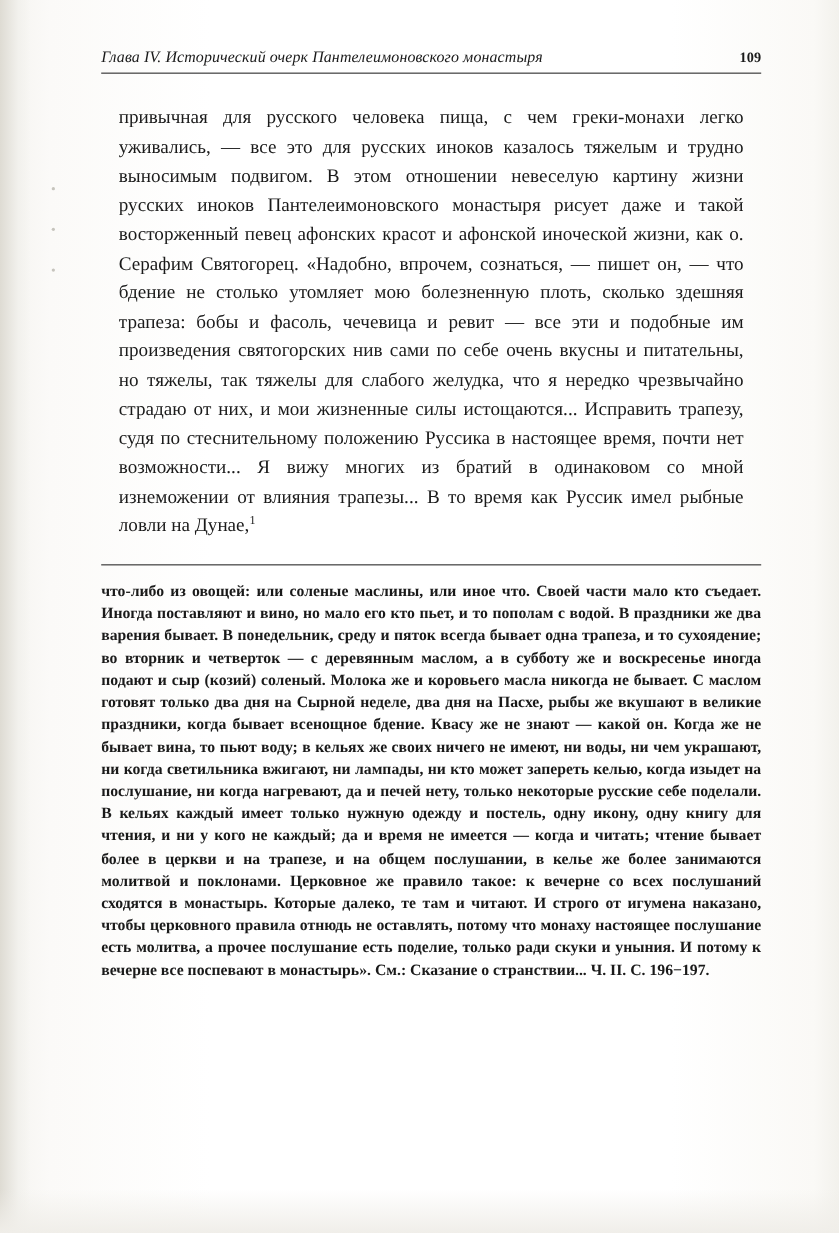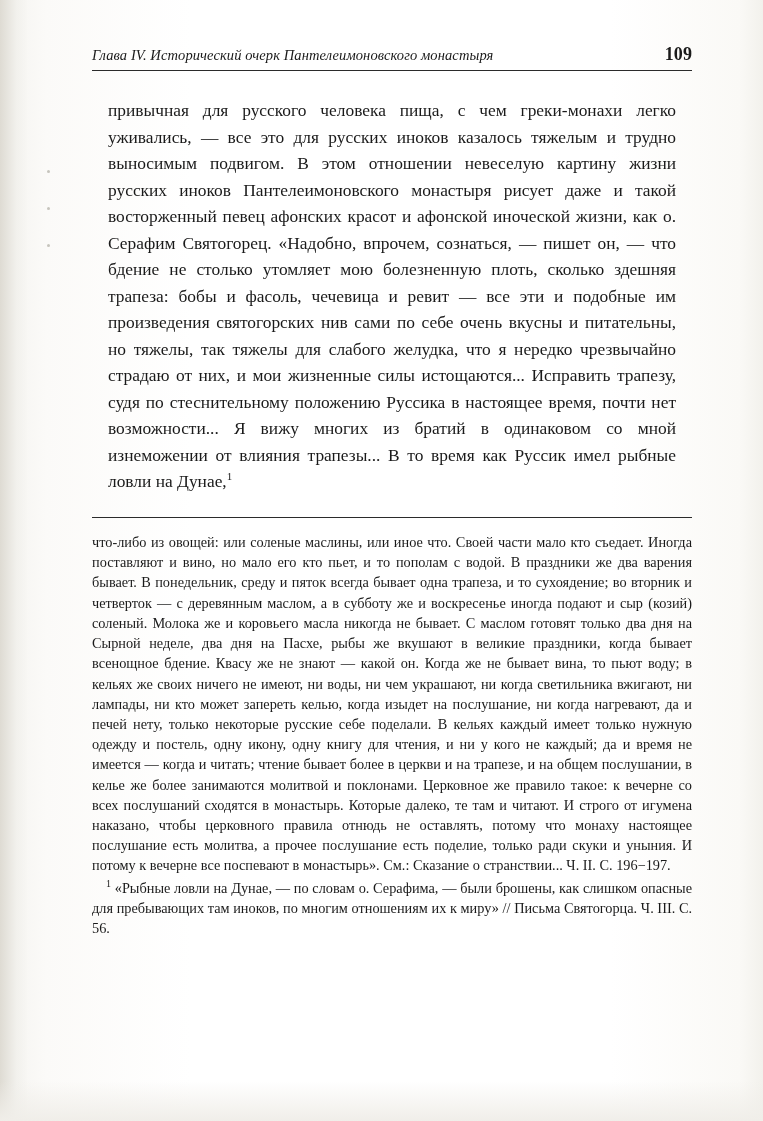--- a/index.html
+++ b/index.html
@@ -46,21 +46,21 @@
     padding-bottom: 5px;
     border-bottom: 1.1px solid #2b2b2b;
     margin-bottom: 26px;
   }
   .running-head .rh-title {
     white-space: nowrap;
   }
   .running-head .rh-page {
     font-style: normal;
     font-weight: bold;
-    font-size: 18px;
+    font-size: 13px;
     padding-left: 12px;
   }
   .body-text {
     font-size: 17.4px;
     line-height: 1.525;
     text-align: justify;
     text-justify: inter-word;
     hyphens: manual;
     margin: 16px;
   }
@@ -73,20 +73,21 @@
     width: 600px;
     height: 1px;
     background: #2b2b2b;
     margin: 22px 0 14px 0;
   }
   .footnote-block {
     font-size: 14.3px;
     line-height: 1.415;
     text-align: justify;
     margin: 0;
+    font-weight: bold;
   }
   .footnote-block + .footnote-block {
     margin-top: 2px;
     text-indent: 14px;
   }
   .footnote-block .sup {
     font-size: 10px;
     vertical-align: super;
     line-height: 0;
   }
@@ -145,18 +146,17 @@
       <span class="rh-title">Глава IV. Исторический очерк Пантелеимоновского монастыря</span>
       <span class="rh-page">109</span>
     </div>
 
     <p class="body-text"><span>привычная для русского человека пища, с чем греки-монахи легко уживались, — все это для русских иноков казалось тяжелым и трудно выносимым подвигом. В этом отношении невеселую картину жизни русских иноков Пантелеимоновского монастыря рисует даже и такой восторженный певец афонских красот и афонской иноческой жизни, как о. Серафим Святогорец. «Надобно, впрочем, сознаться, — пишет он, — что бдение не столько утомляет мою болезненную плоть, сколько здешняя трапеза: бобы и фасоль, чечевица и ревит — все эти и подобные им произведения святогорских нив сами по себе очень вкусны и питательны, но тяжелы, так тяжелы для слабого желудка, что я нередко чрезвычайно страдаю от них, и мои жизненные силы истощаются... Исправить трапезу, судя по стеснительному положению Руссика в настоящее время, почти нет возможности... Я вижу многих из братий в одинаковом со мной изнеможении от влияния трапезы... В то время как Руссик имел рыбные ловли на Дунае,</span><span class="sup">1</span></p>
 
     <div class="footnote-rule"></div>
 
     <p class="footnote-block"><span>что-либо из овощей: или соленые маслины, или иное что. Своей части мало кто съедает. Иногда поставляют и вино, но мало его кто пьет, и то пополам с водой. В праздники же два варения бывает. В понедельник, среду и пяток всегда бывает одна трапеза, и то сухоядение; во вторник и четверток — с деревянным маслом, а в субботу же и воскресенье иногда подают и сыр (козий) соленый. Молока же и коровьего масла никогда не бывает. С маслом готовят только два дня на Сырной неделе, два дня на Пасхе, рыбы же вкушают в великие праздники, когда бывает всенощное бдение. Квасу же не знают — какой он. Когда же не бывает вина, то пьют воду; в кельях же своих ничего не имеют, ни воды, ни чем украшают, ни когда светильника вжигают, ни лампады, ни кто может запереть келью, когда изыдет на послушание, ни когда нагревают, да и печей нету, только некоторые русские себе поделали. В кельях каждый имеет только нужную одежду и постель, одну икону, одну книгу для чтения, и ни у кого не каждый; да и время не имеется — когда и читать; чтение бывает более в церкви и на трапезе, и на общем послушании, в келье же более занимаются молитвой и поклонами. Церковное же правило такое: к вечерне со всех послушаний сходятся в монастырь. Которые далеко, те там и читают. И строго от игумена наказано, чтобы церковного правила отнюдь не оставлять, потому что монаху настоящее послушание есть молитва, а прочее послушание есть поделие, только ради скуки и уныния. И потому к вечерне все поспевают в монастырь». См.: Сказание о странствии... Ч. II. С. 196−197.</span></p>
 
-    <p class="footnote-block"><span class="sup">1</span> <span>«Рыбные ловли на Дунае, — по словам о. Серафима, — были брошены, как слишком опасные для пребывающих там иноков, по многим отношениям их к миру» // Письма Святогорца. Ч. III. С. 56.</span></p>
 
   </div>
 
   <div class="bottom-shadow"></div>
 </div>
 
 </body></html>

